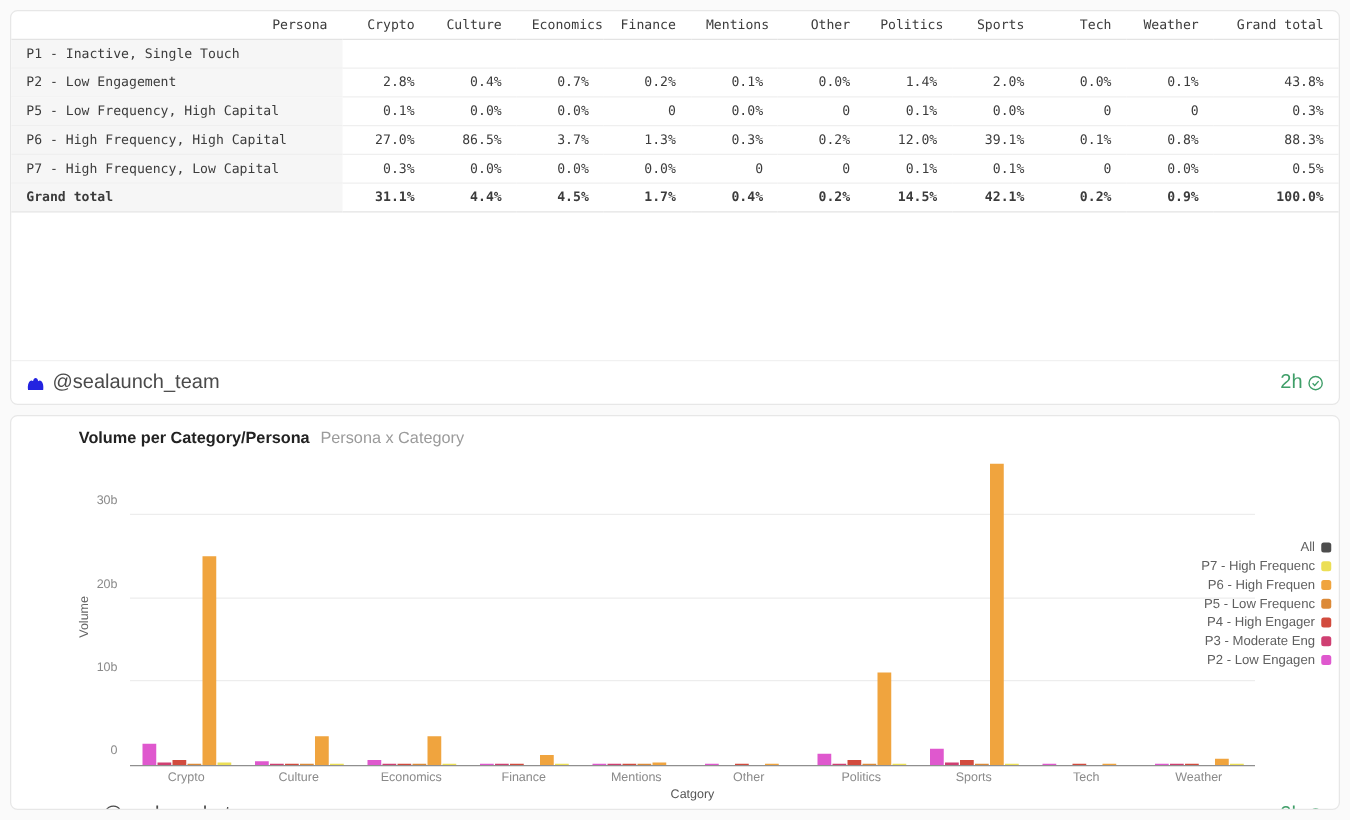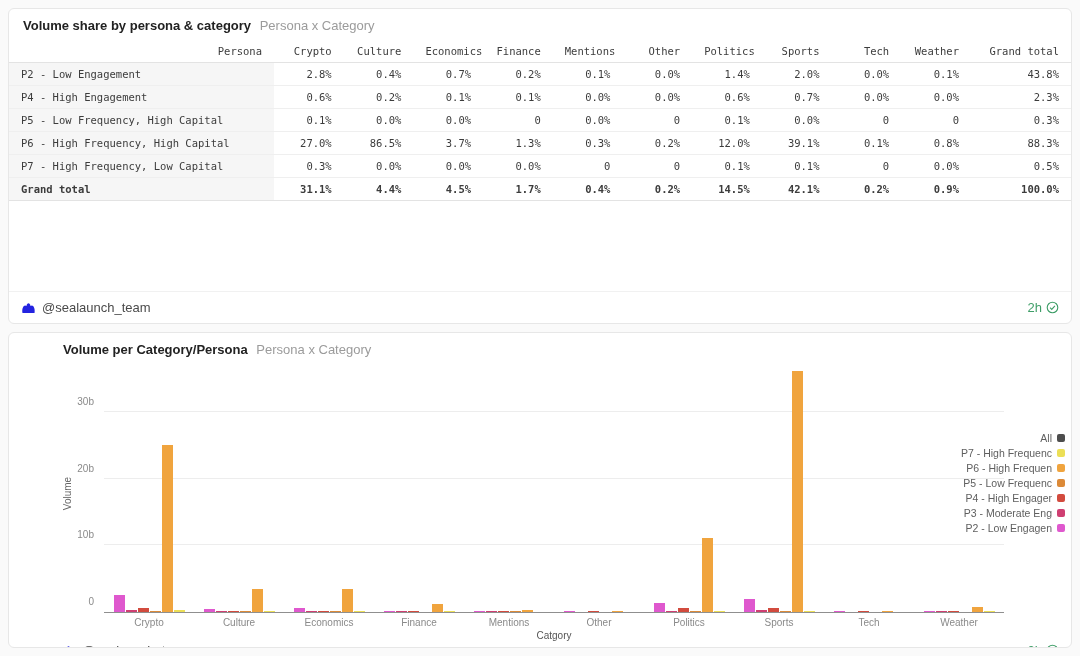--- a/index.html
+++ b/index.html
@@ -51,21 +51,21 @@
   .pivot tbody tr.grand td { font-weight:bold; border-bottom:1px solid #e3e3e3; }
 
   
   .panel-footer {
     margin-top:auto;
     border-top:1px solid #f1f1f1;
     padding:8px 12px;
     display:flex;
     align-items:center;
     justify-content:space-between;
-    font-size:13px;
+    font-size:16px;
   }
   .footer-left { display:flex; align-items:center; gap:6px; color:#4a4a4a; }
   .footer-right { display:flex; align-items:center; gap:4px; color:#3f9e68; }
   .logo-icon svg { display:block; }
   .check-icon svg { display:block; }
 
   
   .chart-wrap { position:relative; margin-top:6px; flex:0 0 auto; }
   .ylabel {
     position:absolute; left:2px; top:118px;
@@ -99,24 +99,20 @@
     display:flex; flex-direction:column; gap:3px; align-items:flex-end;
     width:142px;
   }
   .legend-item { display:flex; align-items:center; gap:5px; font-size:10.5px; color:#5f5f5f; line-height:12px; }
   .legend-swatch { width:8px; height:8px; border-radius:2px; flex:0 0 auto; }
 </style>
 </head>
 <body>
 
 <div class="panel">
-  <div class="panel-head">
-    <span class="panel-title">Volume share by persona &amp; category</span>
-    <span class="panel-subtitle">Persona x Category</span>
-  </div>
 
   <table class="pivot">
     <colgroup id="pivot-colgroup">
         <col class="c-persona">
         <col>
         <col>
         <col>
         <col>
         <col>
         <col>
@@ -137,46 +133,46 @@
           <th>Other</th>
           <th>Politics</th>
           <th>Sports</th>
           <th>Tech</th>
           <th>Weather</th>
           <th>Grand total</th>
         </tr>
     </thead>
     <tbody id="pivot-body">
         <tr>
+          <td class="persona">P1 - Inactive, Single Touch</td>
+          <td></td>
+          <td></td>
+          <td></td>
+          <td></td>
+          <td></td>
+          <td></td>
+          <td></td>
+          <td></td>
+          <td></td>
+          <td></td>
+          <td></td>
+        </tr>
+        <tr>
           <td class="persona">P2 - Low Engagement</td>
           <td>2.8%</td>
           <td>0.4%</td>
           <td>0.7%</td>
           <td>0.2%</td>
           <td>0.1%</td>
           <td>0.0%</td>
           <td>1.4%</td>
           <td>2.0%</td>
           <td>0.0%</td>
           <td>0.1%</td>
           <td>43.8%</td>
-        </tr>
-        <tr>
-          <td class="persona">P4 - High Engagement</td>
-          <td>0.6%</td>
-          <td>0.2%</td>
-          <td>0.1%</td>
-          <td>0.1%</td>
-          <td>0.0%</td>
-          <td>0.0%</td>
-          <td>0.6%</td>
-          <td>0.7%</td>
-          <td>0.0%</td>
-          <td>0.0%</td>
-          <td>2.3%</td>
         </tr>
         <tr>
           <td class="persona">P5 - Low Frequency, High Capital</td>
           <td>0.1%</td>
           <td>0.0%</td>
           <td>0.0%</td>
           <td>0</td>
           <td>0.0%</td>
           <td>0</td>
           <td>0.1%</td>

